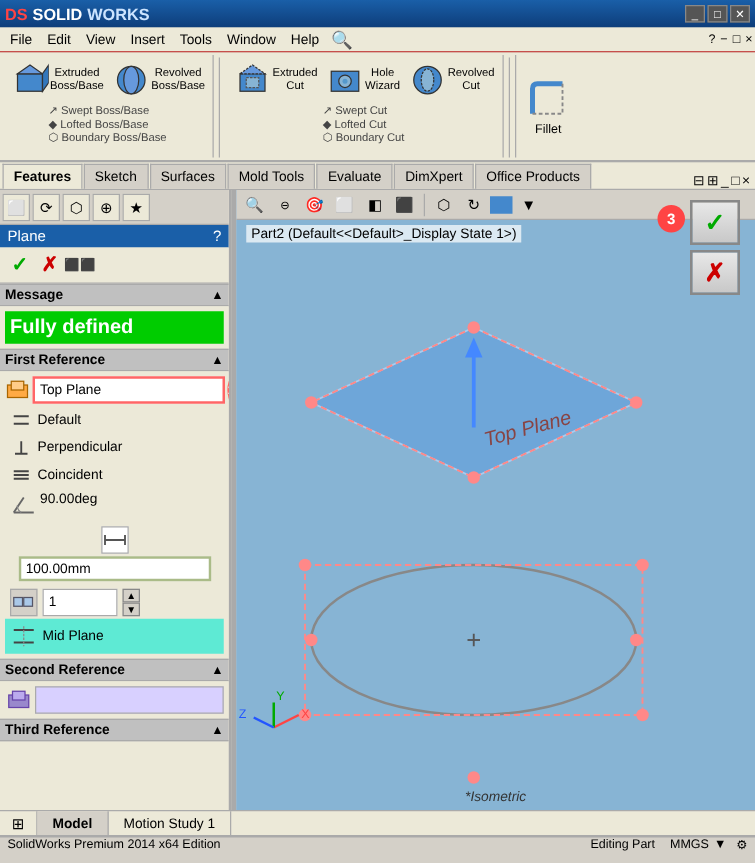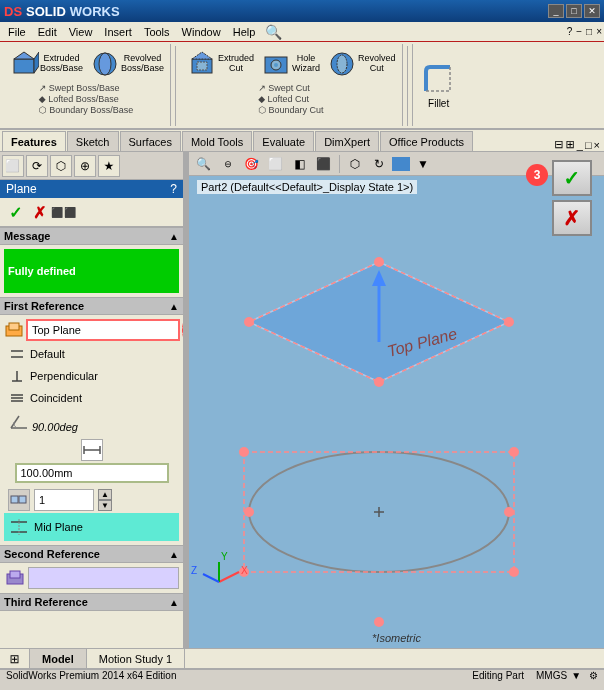--- a/index.html
+++ b/index.html
@@ -47,31 +47,31 @@
     .ctrl-btn { width: 20px; height: 20px; display: flex; align-items: center; justify-content: center; cursor: pointer; font-size: 12px; }
     .green-check { color: #00aa00; font-weight: bold; font-size: 16px; }
     .red-x { color: #cc0000; font-weight: bold; font-size: 16px; }
 
     
     .section-header { background: #c0c0c0; display: flex; align-items: center; justify-content: space-between; padding: 2px 4px; font-size: 11px; font-weight: bold; cursor: pointer; border-top: 1px solid #aaa; border-bottom: 1px solid #aaa; }
     .section-collapse { font-size: 10px; }
 
     
     .message-section { padding: 4px; background: #ece9d8; }
-    .message-green { background: #00cc00; color: white; padding: 16px 4px; font-size: 11px; font-weight: bold; }
+    .message-green { background: #00cc00; color: white; padding: 4px 4px; font-size: 16px; font-weight: bold; }
 
     
     .ref-section { padding: 4px; background: #ece9d8; }
     .ref-input-row { display: flex; align-items: center; gap: 2px; margin-bottom: 2px; }
     .ref-icon { width: 22px; height: 22px; display: flex; align-items: center; justify-content: center; }
     .ref-box { flex: 1; border: 2px solid #ff6666; background: white; padding: 2px 4px; font-size: 11px; height: 22px; outline: none; }
     .ref-option { display: flex; align-items: center; padding: 2px 4px; cursor: pointer; gap: 4px; }
     .ref-option-icon { width: 18px; height: 18px; display: flex; align-items: center; justify-content: center; font-size: 12px; }
     .ref-option-label { font-size: 11px; }
-    .degree-row { display: flex; align-items: flex-end; padding: 2px 4px; gap: 2px; font-style: italic; }
+    .degree-row { display: flex; align-items: flex-start; padding: 2px 4px; gap: 2px; }
     .degree-icon { width: 22px; height: 22px; display: flex; align-items: center; justify-content: center; }
     .degree-value { font-size: 11px; }
     .distance-row { display: flex; align-items: center; padding: 2px 4px; gap: 2px; margin: 2px 0; flex-direction: column; }
     .distance-icon { width: 22px; height: 22px; display: flex; align-items: center; justify-content: center; border: 1px solid #aaa; background: #fff; }
     .distance-input { flex: 1; border: 2px solid #aabb88; background: white; padding: 2px 4px; font-size: 11px; height: 22px; outline: none; }
     .spin-btns { display: flex; flex-direction: column; }
     .spin-btn { width: 14px; height: 11px; display: flex; align-items: center; justify-content: center; background: #d4d0c8; border: 1px solid #888; font-size: 8px; cursor: pointer; }
     .flip-row { display: flex; align-items: center; padding: 2px 4px; gap: 4px; }
     .checkbox { width: 12px; height: 12px; border: 1px solid #888; background: white; display: flex; align-items: center; justify-content: center; }
     .flip-label { font-size: 11px; }

